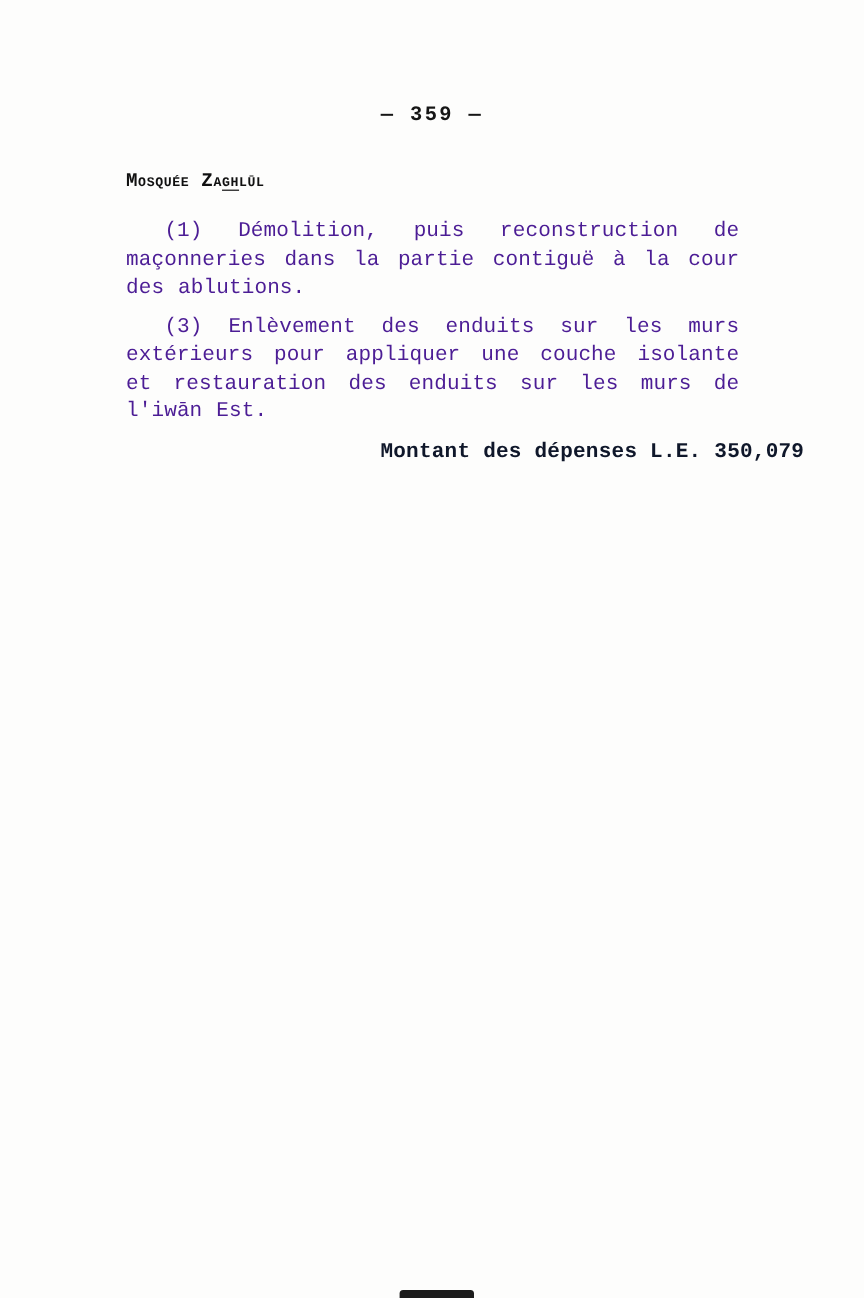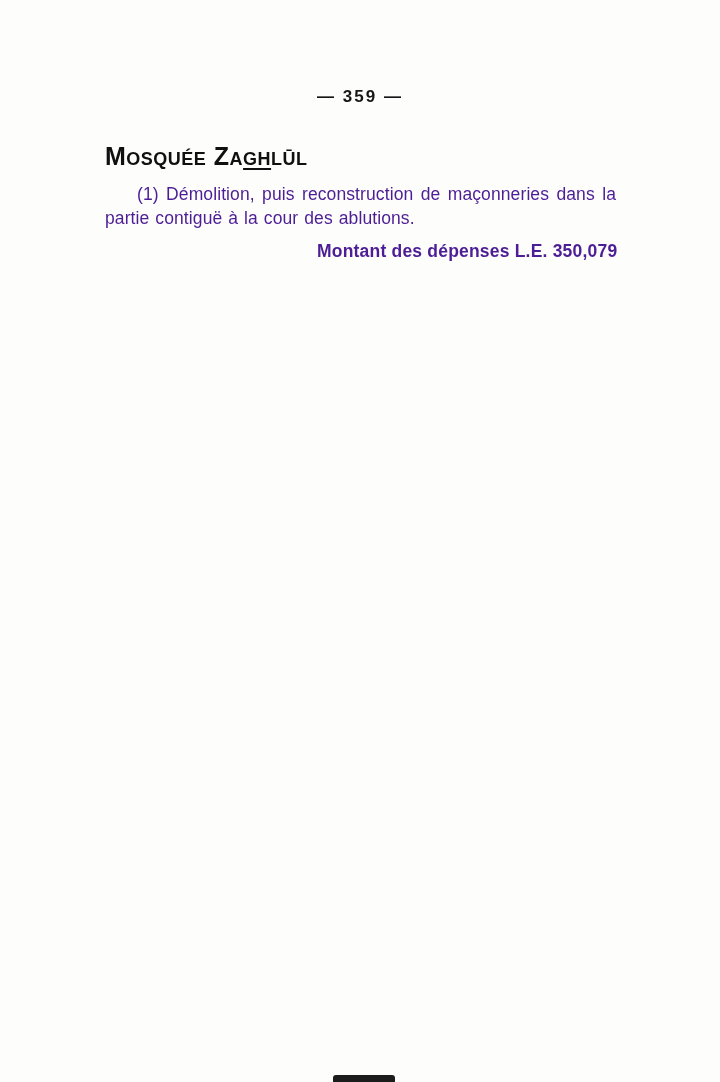--- a/index.html
+++ b/index.html
@@ -7,21 +7,21 @@
     padding: 0;
     background: #e8e8e8;
   }
   .scan-page {
     position: relative;
     width: 720px;
     height: 1082px;
     margin: 0 auto;
     background: #fdfdfc;
     overflow: hidden;
-    font-family: Liberation Sans, sans-serif;
+    font-family: Liberation Mono, monospace;
     color: #141414;
   }
   .page-number {
     position: absolute;
     top: 87px;
     left: 0;
     width: 100%;
     text-align: center;
     font-size: 17px;
     font-weight: bold;
@@ -30,23 +30,23 @@
   }
   .text-block {
     position: absolute;
     left: 105px;
     top: 142px;
     width: 511px;
   }
   .section-heading {
     font-variant: small-caps;
     font-weight: bold;
-    font-size: 25px;
+    font-size: 16px;
     letter-spacing: 0.5px;
-    margin: 0 0 12px 0;
+    margin: 0 0 22px 0;
     color: #101010;
   }
   .section-heading .digraph-underline {
     text-decoration: underline;
     text-underline-offset: 3px;
   }
   .body-paragraph {
     margin: 0 0 9px 0;
     font-size: 17.5px;
     line-height: 23.5px;
@@ -56,21 +56,21 @@
     word-spacing: 1px;
     color: #4c1d95;
   }
   .expense-total {
     margin: 3px 0 0 0;
     padding-left: 212px;
     font-size: 17.5px;
     line-height: 24px;
     font-weight: bold;
     letter-spacing: 0.2px;
-    color: #4c1d95;
+    color: #0f172a;
     white-space: nowrap;
   }
   .scan-artifact {
     position: absolute;
     left: 333px;
     bottom: 0px;
     width: 62px;
     height: 7px;
     background: #1c1c1c;
     border-radius: 3px 3px 0 0;
@@ -83,20 +83,21 @@
 
   <div class="page-number">— 359 —</div>
 
   <div class="text-block">
 
     <h2 class="section-heading"><span>Mosquée Za</span><span class="digraph-underline">gh</span><span>lūl</span></h2>
 
     <p class="body-paragraph">(1) Démolition, puis reconstruction de maçonneries dans la partie contiguë à la cour des ablutions.</p>
 
 
+    <p class="body-paragraph">(3) Enlèvement des enduits sur les murs extérieurs pour appliquer une couche isolante et restauration des enduits sur les murs de l'iwān Est.</p>
 
     <p class="expense-total">Montant des dépenses L.E. 350,079</p>
 
   </div>
 
   <div class="scan-artifact"></div>
 
 </div>
 
 </body></html>

